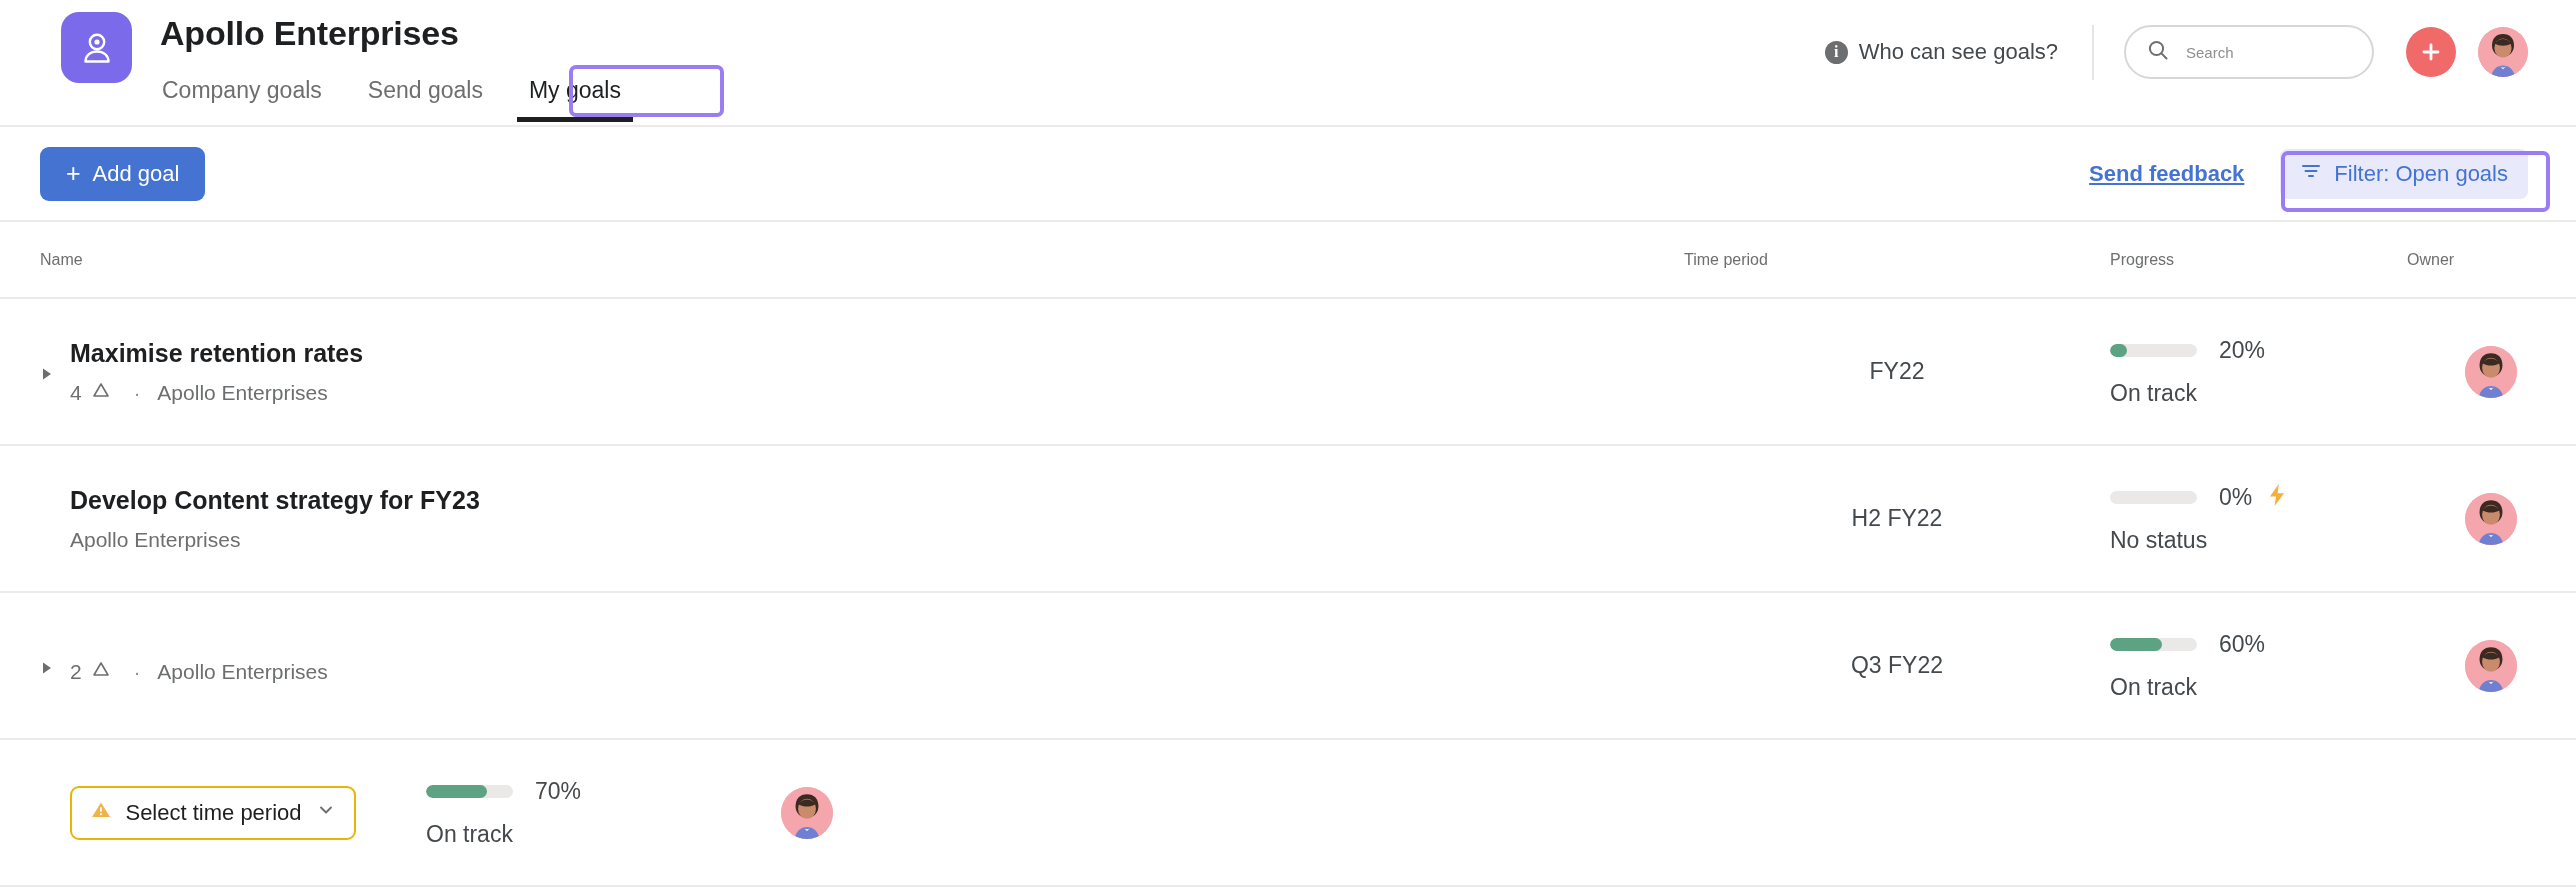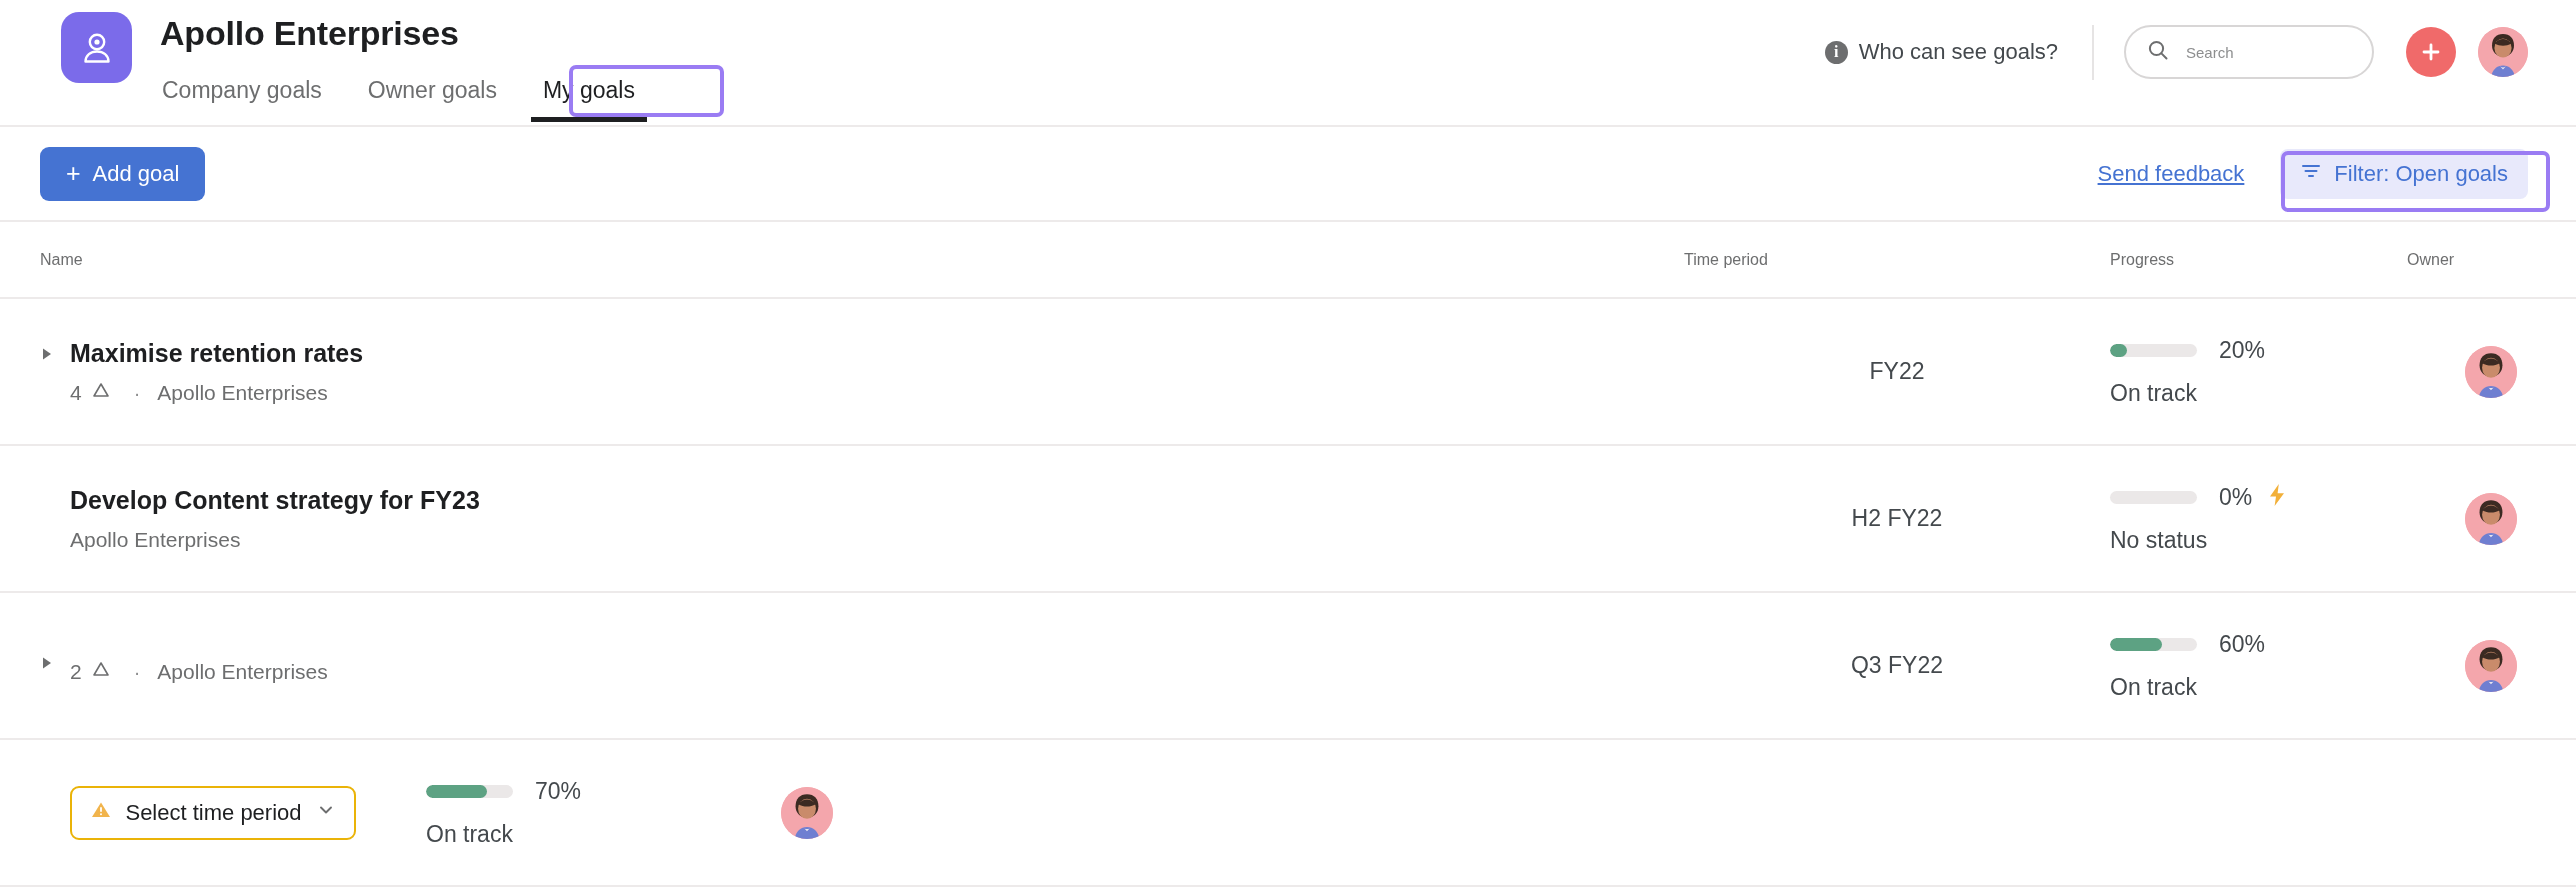--- a/index.html
+++ b/index.html
@@ -177,20 +177,21 @@
     display: flex;
     align-items: center;
   }
   .feedback-link {
     font-size: 22px;
     color: #4573d2;
     text-decoration: underline;
     white-space: nowrap;
     margin-right: 36px;
     cursor: pointer;
+    font-weight: bold;
   }
   .filter-btn {
     background: #e8e9fb;
     color: #4573d2;
     font-size: 22px;
     border-radius: 8px;
     height: 50px;
     padding: 0 20px;
     display: flex; align-items: center;
     border: none;
@@ -218,21 +219,21 @@
   }
   .table-head .col-period   { justify-content: flex-start; }
   .table-head .col-owner    { justify-content: flex-start; }
 
   .row {
     display: flex;
     align-items: center;
     height: 147px;
     border-bottom: 2px solid #edeaea;
   }
-  .name-cell { display: flex; align-items: flex-start; }
+  .name-cell { display: flex; align-items: center; }
   .disclosure {
     width: 22px;
     flex: none;
     padding-top: 8px;
     margin-right: 8px;
     cursor: pointer;
   }
   .disclosure.empty { cursor: default; }
   .goal-title {
     font-size: 25px;
@@ -320,21 +321,21 @@
       </svg>
     </div>
 
     <div class="brand-text">
       <div class="org-title">Apollo Enterprises</div>
       <div class="tabs">
         <div class="tab">
           <span>Company goals</span>
         </div>
         <div class="tab">
-          <span>Owner goals</span>
+          <span>Send goals</span>
         </div>
         <div class="tab active">
           <span>My goals</span>
           <span class="tab-underline"></span>
         </div>
       </div>
     </div>
   </div>
 
   <div class="header-right">

